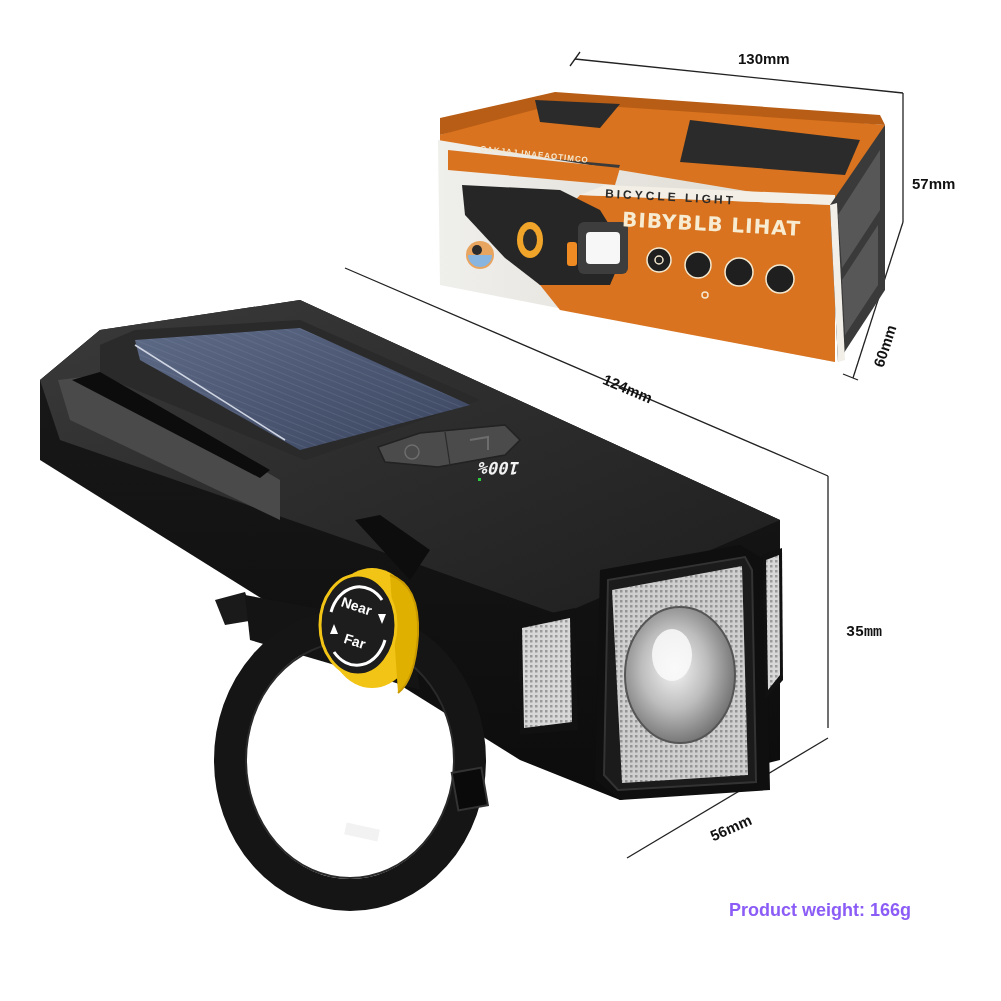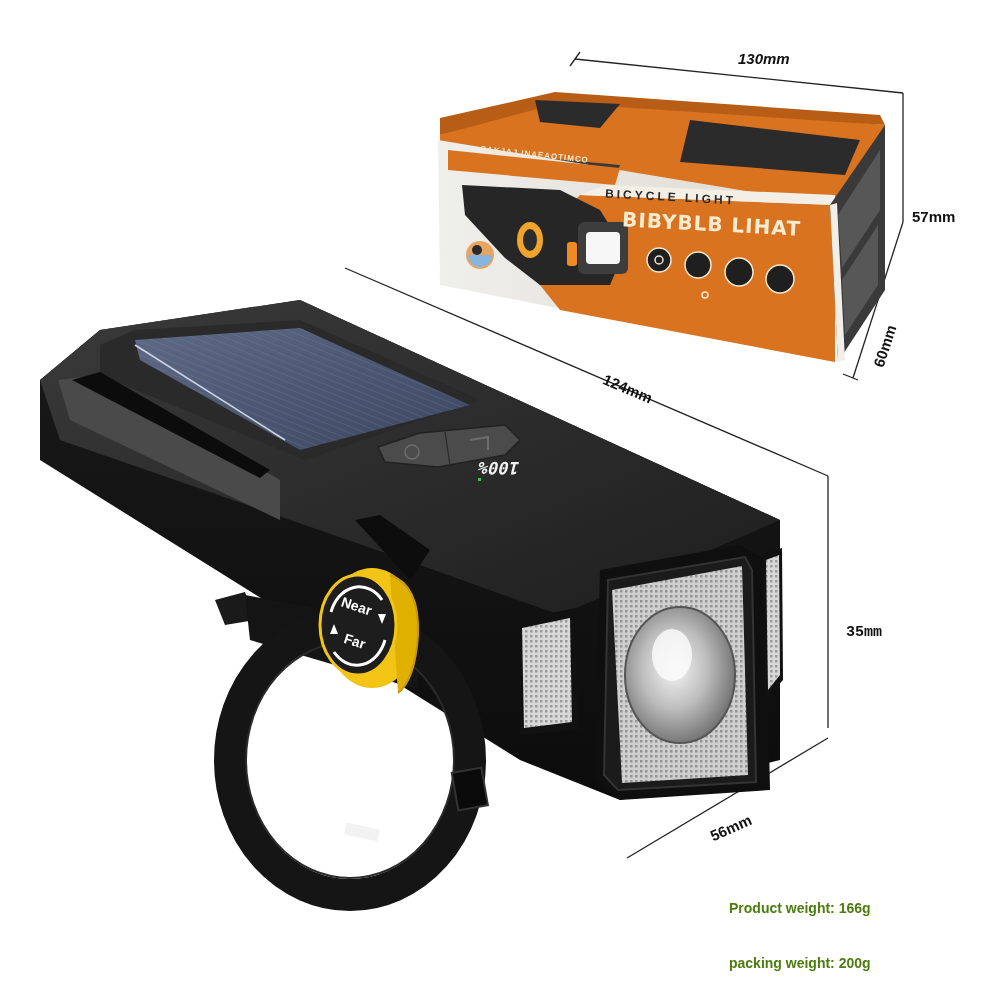--- a/index.html
+++ b/index.html
@@ -5,21 +5,21 @@
     * { margin: 0; padding: 0; box-sizing: border-box; }
     html, body { width: 1001px; height: 1001px; background: #ffffff; overflow: hidden; }
     body { position: relative; font-family: "Liberation Sans", "DejaVu Sans", sans-serif; color: #111; }
     .stage { position: absolute; left: 0; top: 0; width: 1001px; height: 1001px; }
     svg.art { position: absolute; left: 0; top: 0; width: 1001px; height: 1001px; }
     .dim-label {
       position: absolute; font-weight: bold; font-size: 15px; color: #111;
       white-space: nowrap; transform-origin: left center;
     }
     .weight {
-      position: absolute; font-weight: bold; font-size: 14px; color: #4d7c0f; white-space: nowrap;
+      position: absolute; font-weight: bold; font-size: 18px; color: #8b5cf6; white-space: nowrap;
     }
     .box-text {
       position: absolute; font-weight: bold; white-space: nowrap; letter-spacing: 1px;
     }
     .knob-text {
       position: absolute; font-weight: bold; color: #fff; font-size: 14px;
     }
     .display-text {
       position: absolute; font-family: "DejaVu Sans Mono", monospace; color: #f2f2f2; font-size: 17px;
       font-weight: bold; transform: rotate(180deg) skewX(-14deg);
@@ -179,22 +179,21 @@
 
   <div class="box-text" style="left:605px; top:190px; font-size:12px; color:#2b2b2b; transform: rotate(3deg); letter-spacing:3px;">BICYCLE LIGHT</div>
   <div class="box-text" style="left:622px; top:212px; font-size:20px; color:#f7ecd2; transform: rotate(3deg); font-family:'DejaVu Sans', sans-serif;">BIBYBLB LIHAT</div>
   <div class="box-text" style="left:480px; top:150px; font-size:8px; color:#f4e8cf; transform: rotate(6deg);">CAKJAJ INAEAOTIMCO</div>
 
   <div class="display-text" style="left:478px; top:458px;">100%</div>
 
   <div class="knob-text" style="left:341px; top:598px; transform: rotate(18deg);">Near</div>
   <div class="knob-text" style="left:344px; top:633px; transform: rotate(18deg);">Far</div>
 
-  <div class="dim-label" style="left:738px; top:50px;font-style:italic;">130mm</div>
-  <div class="dim-label" style="left:912px; top:175px;margin-top:33px;">57mm</div>
+  <div class="dim-label" style="left:738px; top:50px;">130mm</div>
+  <div class="dim-label" style="left:912px; top:175px;">57mm</div>
   <div class="dim-label" style="left:878px; top:358px; transform: rotate(-72deg);">60mm</div>
   <div class="dim-label" style="left:604px; top:370px; transform: rotate(23deg);">124mm</div>
   <div class="dim-label" style="left:846px; top:624px;font-family:Liberation Mono, monospace;">35mm</div>
   <div class="dim-label" style="left:711px; top:828px; transform: rotate(-24deg);">56mm</div>
 
   <div class="weight" style="left:729px; top:900px;">Product weight: 166g</div>
-  <div class="weight" style="left:729px; top:955px;">packing weight: 200g</div>
 </div>
 
 </body></html>

